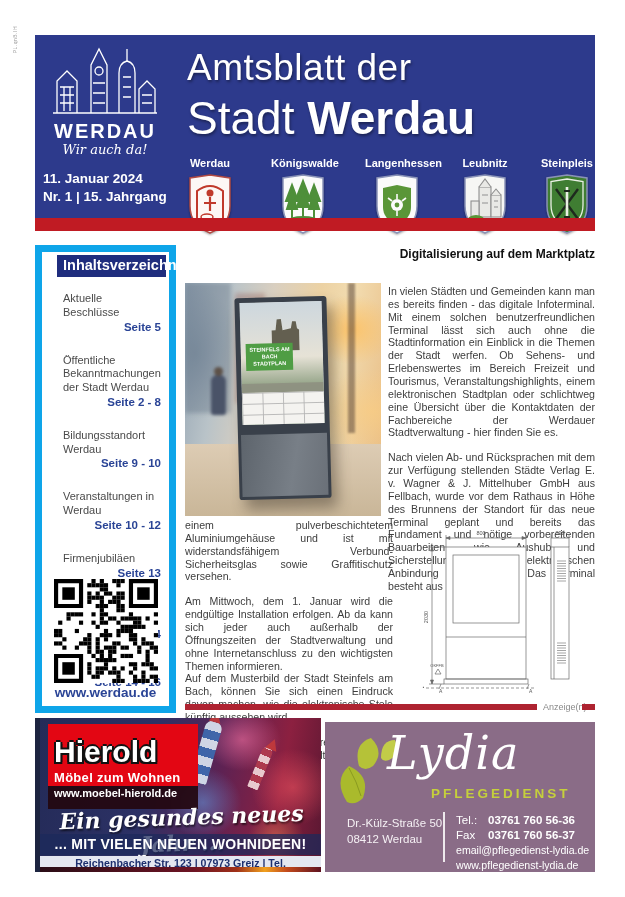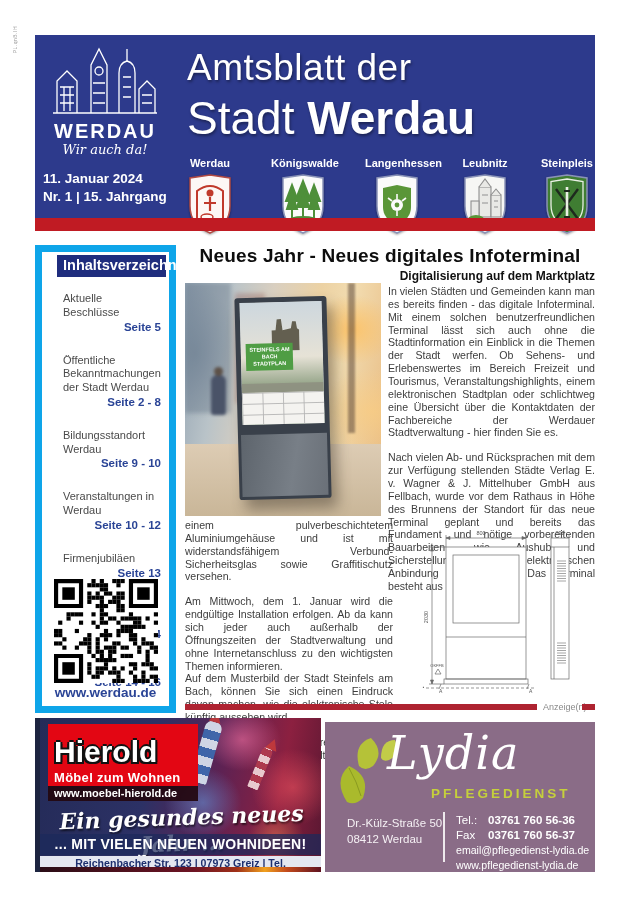--- a/index.html
+++ b/index.html
@@ -105,21 +105,21 @@
     transform:rotate(16deg); background:repeating-linear-gradient(0deg,#dce8f4 0 9px,#3c6cb2 9px 18px); opacity:.9; }
   .ad-hierold .rocket:before { content:""; position:absolute; top:-10px; left:2px;
     border-left:6px solid transparent; border-right:6px solid transparent; border-bottom:11px solid #c43a3a; }
   .ad-hierold .rocket2 { left:215px; top:28px; width:11px; height:44px;
     background:repeating-linear-gradient(0deg,#f4dcdc 0 7px,#b23c4e 7px 14px); transform:rotate(22deg); }
   .hier-box { position:absolute; left:8px; top:6px; width:150px; height:62px; background:#e30613; padding:13px 6px; }
   .hier-brand { font-size:30px; font-weight:800; color:#fff; line-height:1;
     text-shadow:-2px 0 #111, 2px 0 #111, 0 -2px #111, 0 2px #111, 2px 2px #111, -2px 2px #111; }
   .hier-tag { font-size:13px; font-weight:bold; color:#fff; margin-top:3px; letter-spacing:.3px; }
   .hier-web { position:absolute; left:8px; top:68px; width:150px; background:rgba(35,8,16,.93);
-    color:#fff; font-weight:bold; font-size:11px; padding:1px 6px 2px; }
+    color:#fff; font-weight:bold; font-size:11px; padding:1px 6px 10px; }
   .hier-script { position:absolute; left:6px; top:86px; width:272px; text-align:center;
     font-family:"DejaVu Serif", serif; font-style:italic; font-weight:bold; font-size:22px; color:#fff;
     transform:rotate(-2deg); text-shadow:1px 2px 2px rgba(0,0,0,.6); }
   .hier-claim { position:absolute; left:0; top:116px; width:100%; background:rgba(28,42,92,.72);
     color:#fff; font-weight:800; font-size:14px; text-align:center; padding:2px 0 3px; letter-spacing:.3px; }
   .hier-addr { position:absolute; left:0; top:138px; width:100%; background:#e4e7f0;
     color:#1d2f6e; font-weight:bold; font-size:10.6px; text-align:center; padding:1px 10px 2px; }
   .hier-bottom { position:absolute; left:0; bottom:0; width:100%; height:5px;
     background:linear-gradient(90deg,#2a0d16 0%,#6e1424 55%,#a03018 70%,#f0a01e 80%,#c2491c 88%,#5e1220 100%); }
 
@@ -473,21 +473,20 @@
               <rect x="22" y="24" width="1" height="1"></rect>
               <rect x="24" y="24" width="1" height="1"></rect>
             </g>
         </svg>
       </div>
       <div class="qr-caption">www.werdau.de</div>
     </div>
   </div>
 
   <div class="main">
-    <div class="headline">Neues Jahr - Neues digitales Infoterminal</div>
     <div class="subheadline">Digitalisierung auf dem Marktplatz</div>
 
     <div class="photo">
       <div class="bldg" style="left:0;top:0;width:46px;height:130px;"></div>
       <div class="bldg" style="left:50px;top:10px;width:30px;height:110px;background:rgba(140,60,50,.25);"></div>
       <div class="trunk"></div>
       <div class="ground"></div>
       <div class="person"></div>
       <div class="stele">
         <div class="screen">

